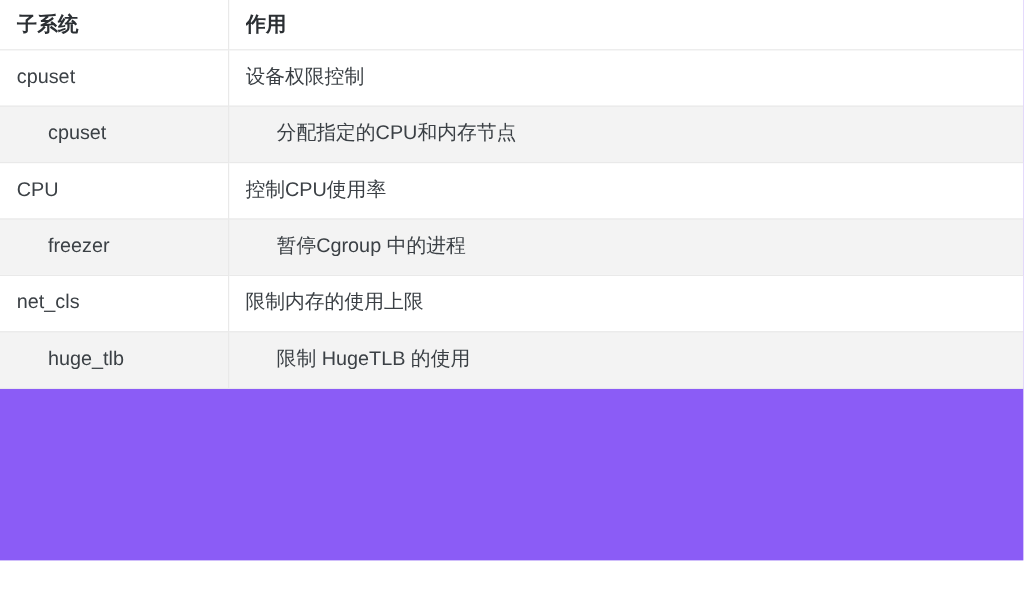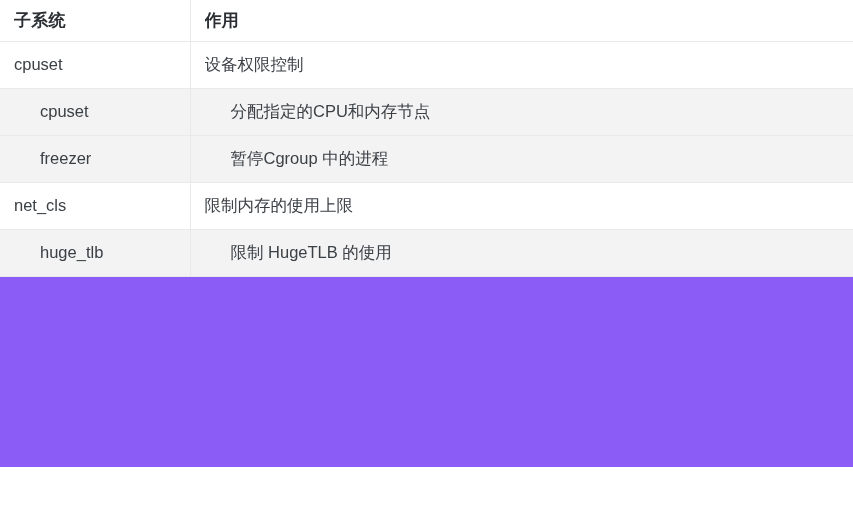--- a/index.html
+++ b/index.html
@@ -110,20 +110,28 @@
           </td>
         </tr>
         <tr class="row-striped">
           <td class="cell-subsystem">
             <span class="cell-text">cpuset</span>
           </td>
           <td class="cell-function">
             <span class="cell-text">分配指定的CPU和内存节点</span>
           </td>
         </tr>
+        <tr>
+          <td class="cell-subsystem">
+            <span class="cell-text">CPU</span>
+          </td>
+          <td class="cell-function">
+            <span class="cell-text">控制CPU使用率</span>
+          </td>
+        </tr>
         <tr class="row-striped">
           <td class="cell-subsystem">
             <span class="cell-text">freezer</span>
           </td>
           <td class="cell-function">
             <span class="cell-text">暂停Cgroup 中的进程</span>
           </td>
         </tr>
         <tr>
           <td class="cell-subsystem">

